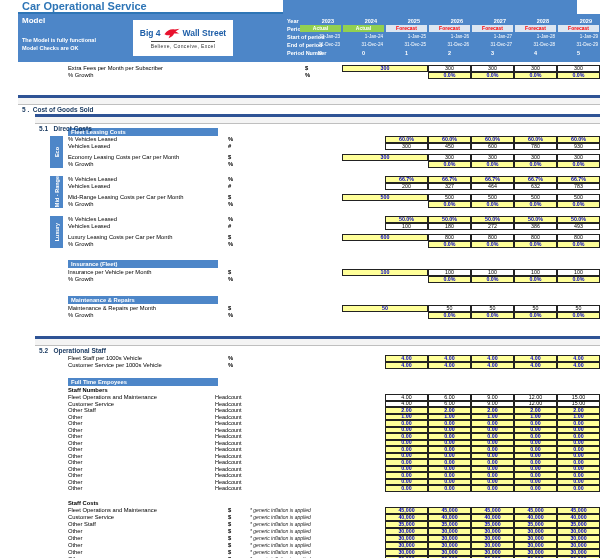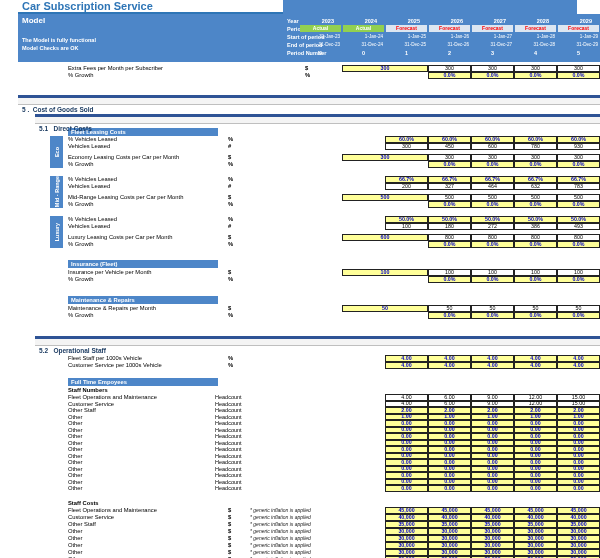--- a/index.html
+++ b/index.html
@@ -56,30 +56,42 @@
   .group { position:relative; }
   .vlabel { position:absolute; left:50px; top:0; bottom:0; width:13px; background:#4D86C8;
             display:flex; align-items:center; justify-content:center; }
   .vlabel span { writing-mode:vertical-rl; transform:rotate(180deg); color:#fff; font-size:5.5px; font-weight:bold; white-space:nowrap; }
 </style>
 </head>
 <body>
 
 <div class="sheet">
   <div class="titlebar">
-    <span class="title-text">Car Subscription Service</span>
+    <span class="title-text">Car Operational Service</span>
     <span class="title-underline"></span>
     <span class="title-rightblock"></span>
   </div>
 
   <div class="bluepanel">
     <span class="inputs-label">Model</span>
     <span class="status1">The Model is fully functional</span>
     <span class="status2">Model Checks are OK</span>
 
+    <div class="logo">
+      <div class="logo-row">
+        <span>Big 4</span>
+        <span class="eagle">
+          <svg viewBox="0 0 24 16" width="18" height="11">
+            <path d="M1 9 C5 3 10 1 16 2 L23 1 L17 5 C20 6 21 8 23 8 L15 8 C14 11 11 13 7 15 L9 10 C5 11 3 10 1 9 Z" fill="#E8112D"></path>
+          </svg>
+        </span>
+        <span>Wall Street</span>
+      </div>
+      <div class="logo-tagline">Believe, Conceive, Excel</div>
+    </div>
 
     <div class="ptable" id="ptable">
         <div class="prow">
           <span class="plabel">Year</span>
           <div class="pcell ph-year" style="left: 16px;">2023</div>
           <div class="pcell ph-year" style="left: 59px;">2024</div>
           <div class="pcell ph-year" style="left: 102px;">2025</div>
           <div class="pcell ph-year" style="left: 145px;">2026</div>
           <div class="pcell ph-year" style="left: 188px;">2027</div>
           <div class="pcell ph-year" style="left: 231px;">2028</div>

